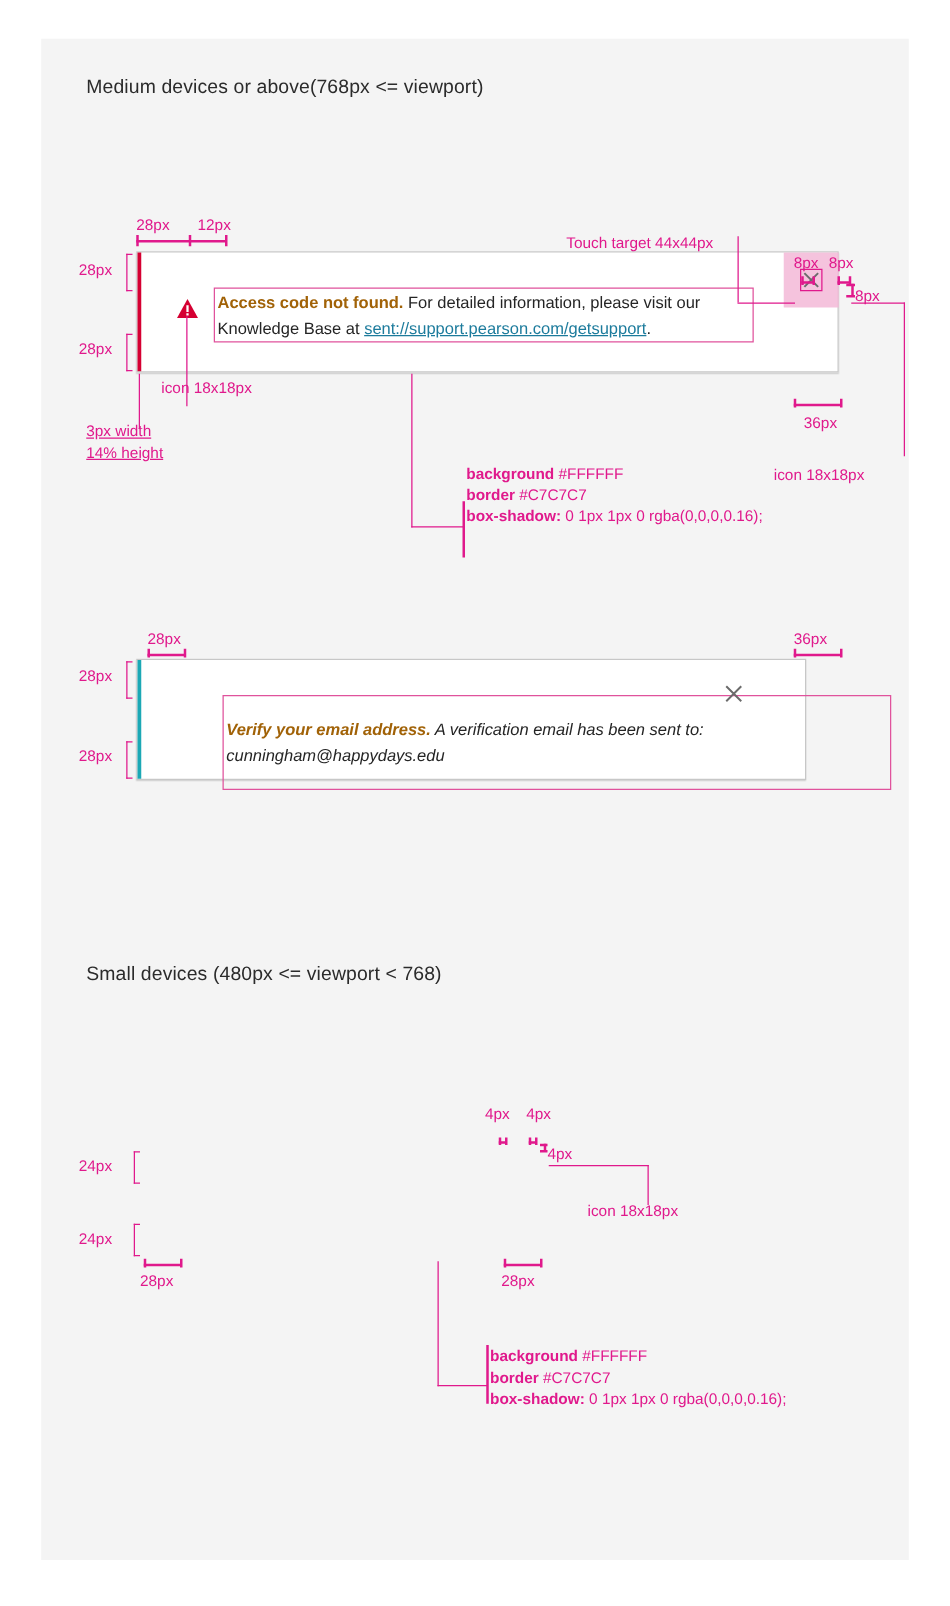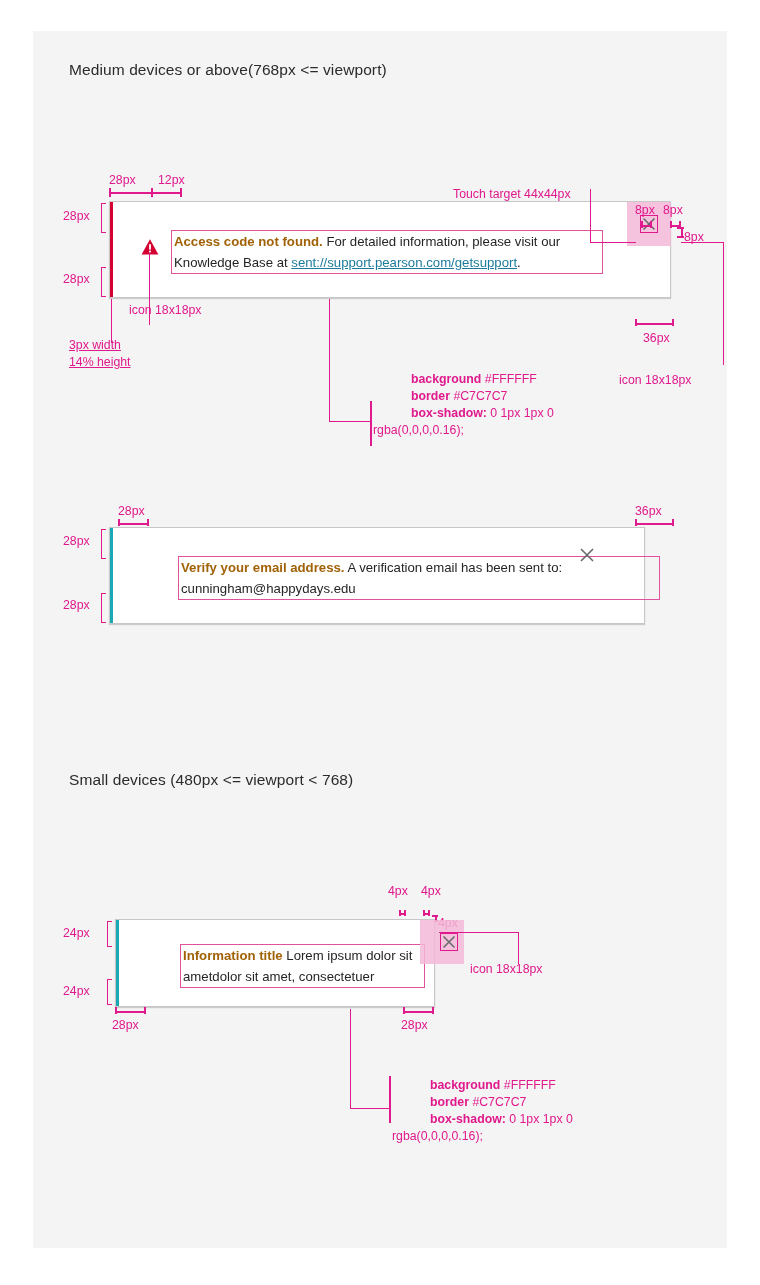--- a/index.html
+++ b/index.html
@@ -96,21 +96,21 @@
 
   
   .anno {
     position: absolute;
     color: #e0198c;
     font-size: 12.3px;
     line-height: 17px;
     white-space: nowrap;
   }
   .anno.multi { white-space: normal; }
-  .anno b { font-weight: bold; margin-left: 38px; }
+  .anno b { font-weight: bold; }
   .anno .val { font-weight: normal; }
 
   .rule-h {            
     position: absolute;
     height: 1.5px;
     background: #e0198c;
   }
   .rule-v {            
     position: absolute;
     width: 1.5px;
@@ -251,21 +251,21 @@
 
   <div class="anno" style="left:30px; top:502px;">28px</div>
   <div class="bracket" style="left:68px; top:498px; height:30px;"></div>
 
   <div class="anno" style="left:30px; top:566px;">28px</div>
   <div class="bracket" style="left:68px; top:562px; height:30px;"></div>
 
   <div class="alert" style="left:76px; top:496px; width:536px; height:97px;">
     <div class="accent info"></div>
 
-    <div class="alert-text" style="position:absolute; left:68px; top:28px; width:482px; padding:0 2px;">
+    <div class="alert-text" style="position:absolute; left:68px; top:28px; width:535px; padding:16px 2px;font-style:italic;">
       <b>Verify your email address.</b>
       <span>A verification email has been sent to: cunningham@happydays.edu</span>
     </div>
 
     <div class="close-btn" style="left:468px; top:18px;">
       <svg width="18" height="18" viewBox="0 0 18 18">
         <path d="M3 3 L15 15 M15 3 L3 15" stroke="#6b6b6b" stroke-width="1.6" fill="none"></path>
       </svg>
     </div>
   </div>
@@ -285,38 +285,20 @@
   <div class="rule-v" style="left:402px; top:884px; height:6px;"></div>
   <div class="tick-h" style="left:399px; top:884px; width:6px;"></div>
   <div class="tick-h" style="left:399px; top:889px; width:6px;"></div>
 
   <div class="anno" style="left:30px; top:894px;">24px</div>
   <div class="bracket" style="left:74px; top:890px; height:26px;"></div>
 
   <div class="anno" style="left:30px; top:952px;">24px</div>
   <div class="bracket" style="left:74px; top:948px; height:26px;"></div>
 
-  <div class="alert" style="left:82px; top:888px; width:320px; height:88px;">
-    <div class="accent info"></div>
-
-    <div class="alert-text" style="position:absolute; left:64px; top:24px; width:245px; padding:0 2px;">
-      <b>Information title</b>
-      <span>Lorem ipsum dolor</span>
-      <span>sit ametdolor sit amet, consectetuer</span>
-    </div>
-
-    <div class="touch-target" style="left:304px; top:0px; width:44px; height:44px;"></div>
-
-    <div class="icon-outline" style="left:324px; top:13px; width:18px; height:18px;"></div>
-    <div class="close-btn" style="left:324px; top:13px;">
-      <svg width="18" height="18" viewBox="0 0 18 18">
-        <path d="M3.5 3.5 L14.5 14.5 M14.5 3.5 L3.5 14.5" stroke="#6b6b6b" stroke-width="1.6" fill="none"></path>
-      </svg>
-    </div>
-  </div>
 
   <div class="leader h" style="left:406px; top:901px; width:80px;"></div>
   <div class="leader v" style="left:485px; top:901px; height:32px;"></div>
   <div class="anno" style="left:437px; top:930px;">icon 18x18px</div>
 
   <div class="rule-h" style="left:82px; top:980px; width:30px;"></div>
   <div class="tick-v" style="left:82px; top:976px; height:7px;"></div>
   <div class="tick-v" style="left:111px; top:976px; height:7px;"></div>
   <div class="anno" style="left:79px; top:986px;">28px</div>
 

